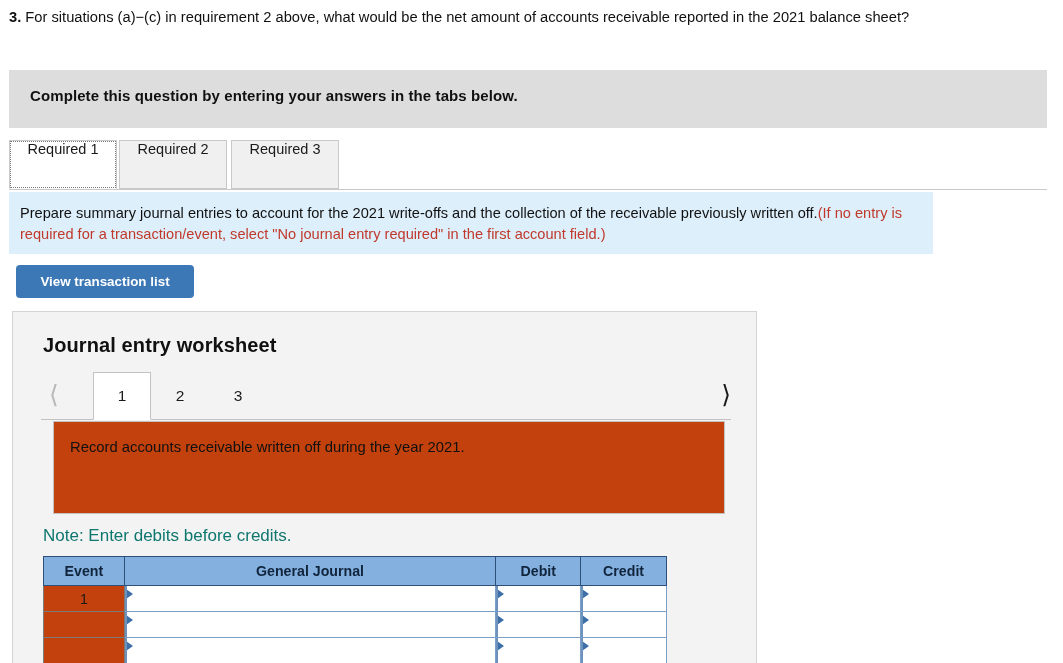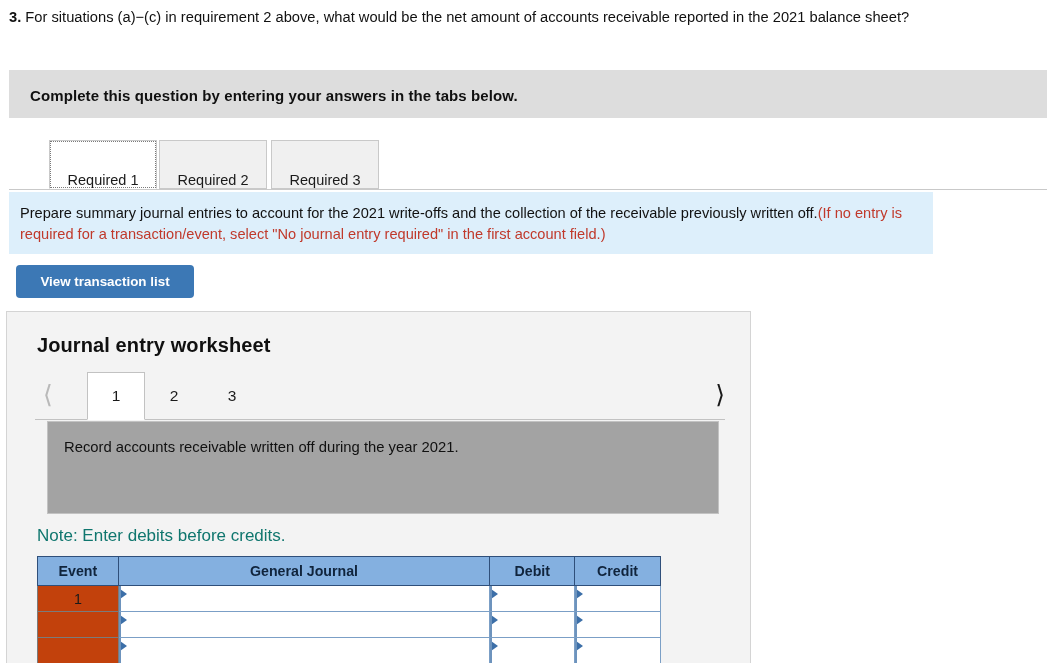--- a/index.html
+++ b/index.html
@@ -27,21 +27,21 @@
   .question .num {
     font-weight: bold;
   }
 
   
   .banner {
     position: absolute;
     left: 9px;
     top: 70px;
     width: 1038px;
-    height: 48px;
+    height: 58px;
     background: #dddddd;
     box-sizing: border-box;
   }
   .banner-text {
     position: absolute;
     left: 21px;
     top: 17px;
     font-weight: bold;
     font-size: 15px;
     color: #101010;
@@ -67,27 +67,26 @@
   }
   .tab {
     position: absolute;
     top: 0;
     height: 49px;
     box-sizing: border-box;
     background: #f0f0f0;
     border: 1px solid #c9c9c9;
     border-bottom: 1px solid #c9c9c9;
     display: flex;
-    align-items: flex-end;
+    align-items: flex-start;
     justify-content: center;
     font-size: 14.5px;
     color: #1a1a1a;
     cursor: pointer;
     z-index: 1;
-    margin-left: 40px;
   }
   .tab.active {
     background: #ffffff;
     border-bottom-color: #ffffff;
     outline: 1px dotted #7a7a7a;
     outline-offset: -2px;
     z-index: 3;
   }
   .tab1 { left: 0px;   width: 108px; }
   .tab2 { left: 110px; width: 108px; }
@@ -128,21 +127,21 @@
     font-family: "Liberation Sans", sans-serif;
     font-weight: bold;
     font-size: 13.4px;
     cursor: pointer;
     padding: 0;
   }
 
   
   .panel {
     position: absolute;
-    left: 6px;
+    left: 12px;
     top: 311px;
     width: 745px;
     height: 352px;
     background: #f3f3f3;
     border: 1px solid #d4d4d4;
     border-bottom: none;
     box-sizing: border-box;
     overflow: hidden;
   }
   .panel-title {
@@ -206,21 +205,21 @@
   .p2 { left: 110px; }
   .p3 { left: 168px; }
 
   
   .descbox {
     position: absolute;
     left: 40px;
     top: 109px;
     width: 672px;
     height: 93px;
-    background: #a3a3a3;
+    background: #c2410c;
     border: 1px solid #c2c2c2;
     box-sizing: border-box;
     padding: 17px 0 0 16px;
     font-size: 14.8px;
     color: #111111;
   }
 
   .note {
     position: absolute;
     left: 30px;

